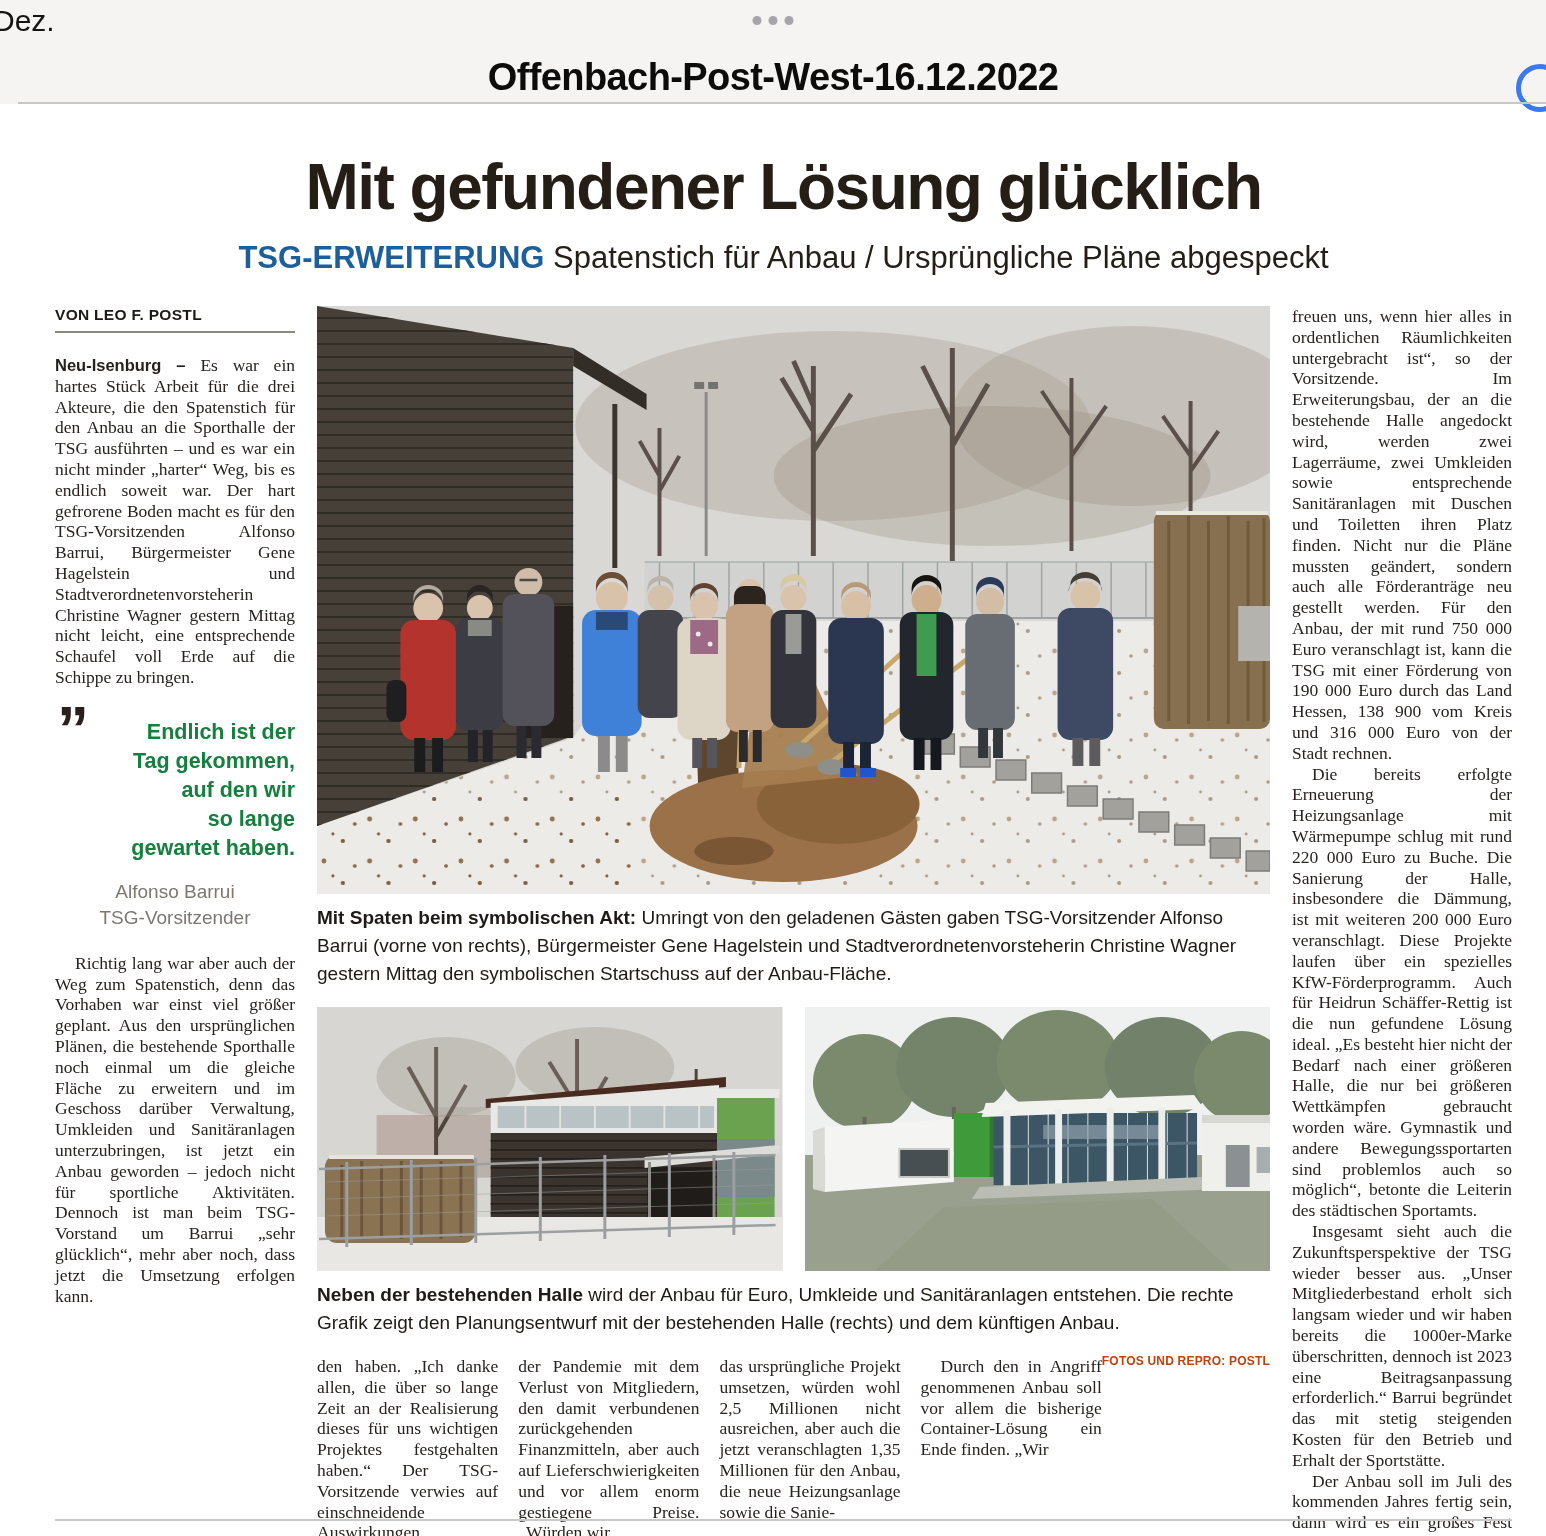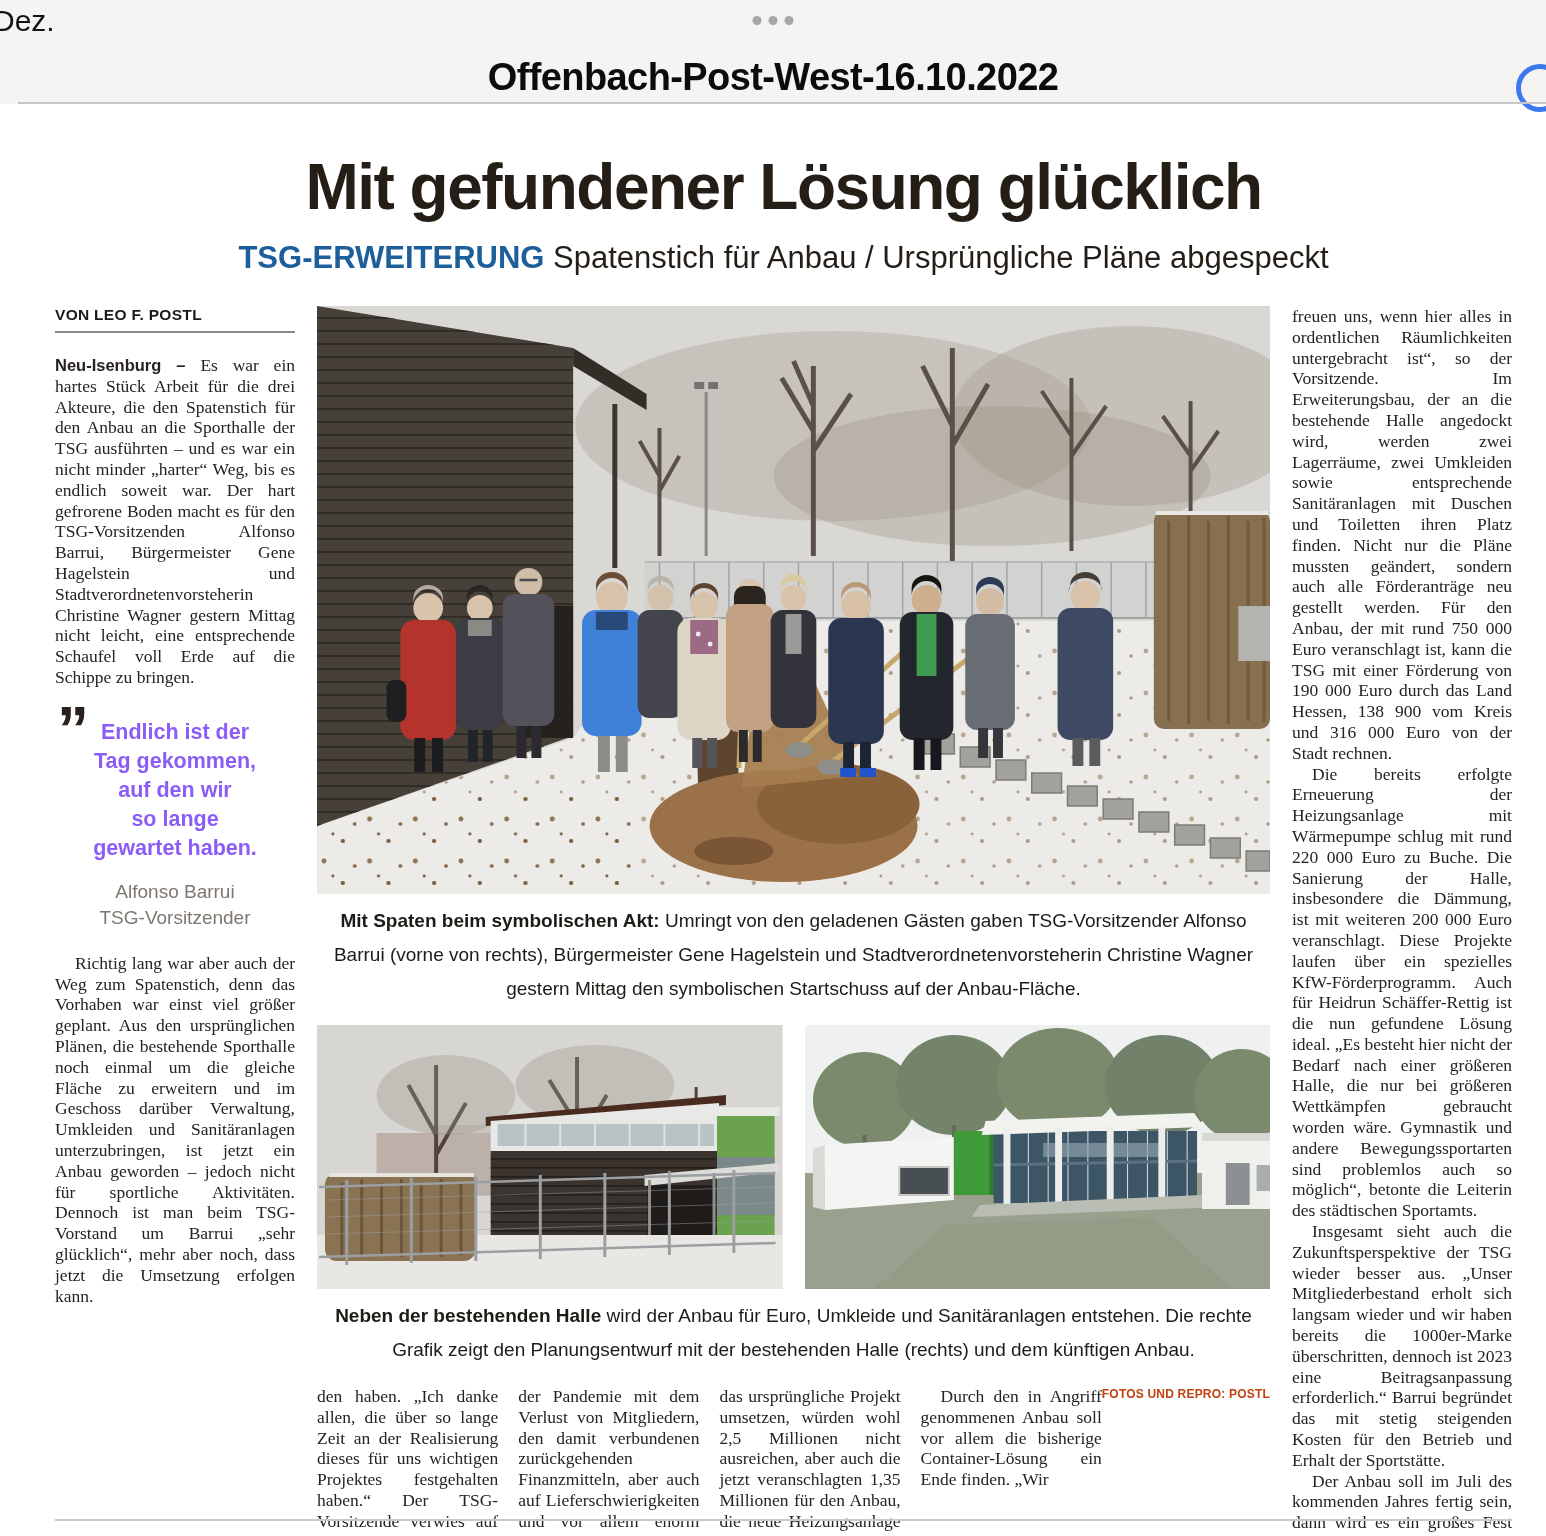--- a/index.html
+++ b/index.html
@@ -28,43 +28,43 @@
   
   .serif p{font-family:"Liberation Serif","DejaVu Serif",serif;font-size:17.5px;line-height:20.8px;
     text-align:justify;margin:0;color:#272220;}
   .serif p.ind{text-indent:20px;}
   .lead-in{font-family:"Liberation Sans",sans-serif;font-weight:700;font-size:16.5px;}
   .byline{font-size:15.5px;font-weight:700;letter-spacing:.3px;color:#1c1916;
     padding-bottom:7px;border-bottom:2px solid #8c8780;margin-bottom:22px;}
   
   .pull-quote{position:relative;margin:24px 0 22px 0;padding-top:6px;}
   .pq-mark{position:absolute;left:2px;top:-14px;font-size:64px;font-weight:700;color:#2a211c;line-height:1;}
-  .pq-line{text-align:center;font-weight:700;font-size:21.5px;line-height:29px;color:#8b5cf6;}
+  .pq-line{text-align:right;font-weight:700;font-size:21.5px;line-height:29px;color:#15803d;}
   .pq-attr{margin-top:16px;text-align:center;color:#7d7770;font-size:19px;line-height:26px;}
   
   .photo-frame{width:100%;display:block;}
-  .caption{font-size:19px;line-height:34px;color:#1e1a16;margin-top:10px;text-align:center;}
+  .caption{font-size:19px;line-height:28px;color:#1e1a16;margin-top:10px;text-align:left;}
   .caption b{font-weight:700;}
   .credit{float:right;font-size:12px;font-weight:700;color:#c2410c;margin-top:10px;letter-spacing:.2px;}
   .media-row{display:grid;grid-template-columns:1fr 1fr;column-gap:22px;margin-top:16px;}
   .bottom-cols{display:grid;grid-template-columns:repeat(4,1fr);column-gap:20px;margin-top:14px;}
   .bottom-rule{position:absolute;left:55px;width:1457px;top:1519px;height:2px;background:#c9c9c9;}
   svg{display:block;}
 </style>
 </head>
 <body>
 
 <div class="toolbar">
   <div class="toolbar-date">Dez.</div>
   <div class="toolbar-dots">
       <i></i>
       <i></i>
       <i></i>
     </div>
-  <div class="toolbar-title">Offenbach-Post-West-16.10.2022</div>
+  <div class="toolbar-title">Offenbach-Post-West-16.12.2022</div>
   <div class="toolbar-circle"></div>
   <div class="toolbar-divider"></div>
 </div>
 
 <div class="page">
 
   <div class="headline">Mit gefundener Lösung glücklich</div>
   <div class="subhead">
     <span class="kicker">TSG-ERWEITERUNG</span><span> Spatenstich für Anbau / Ursprüngliche Pläne abgespeckt</span>
   </div>

